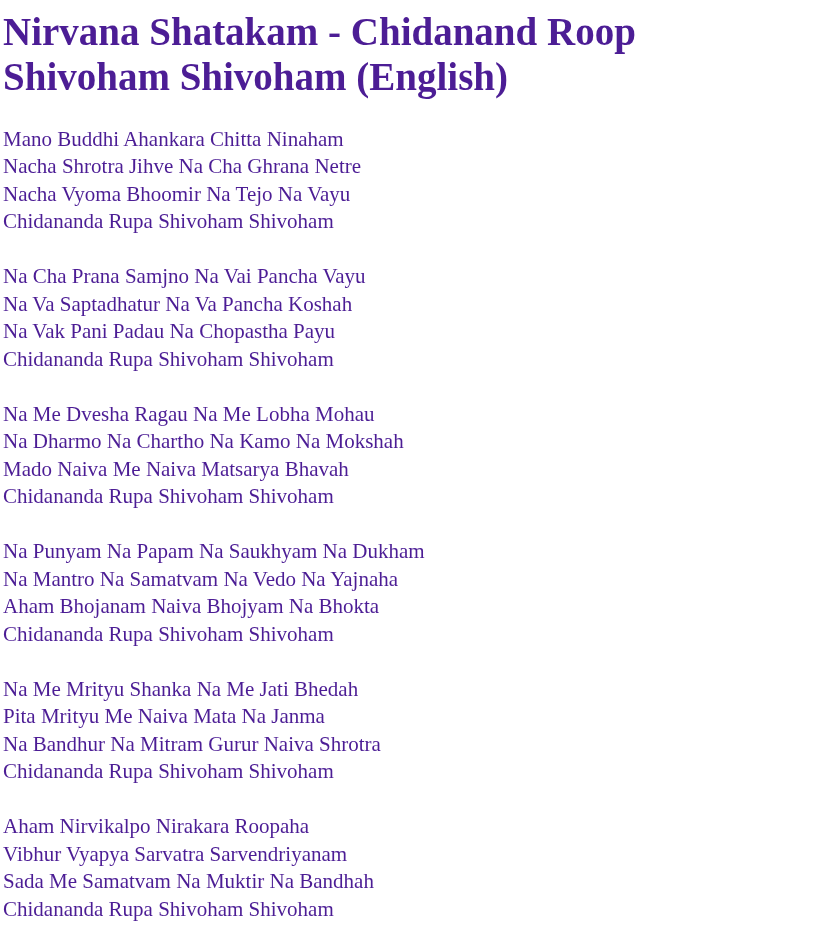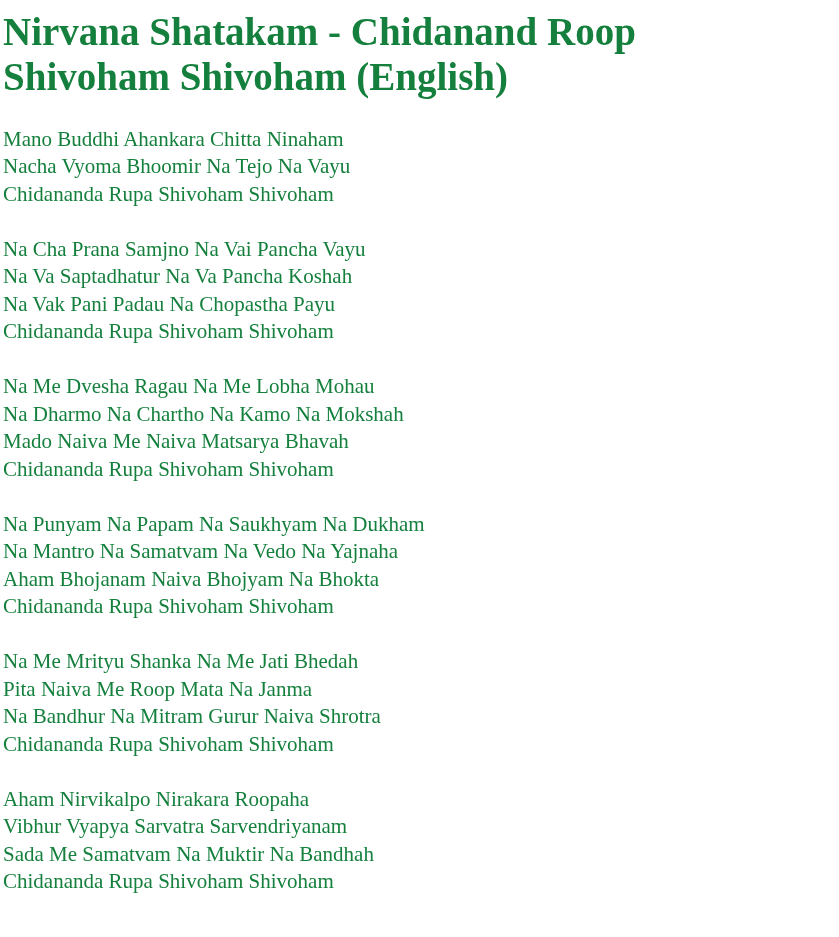--- a/index.html
+++ b/index.html
@@ -5,21 +5,21 @@
   html, body {
     margin: 0;
     padding: 0;
     background: #ffffff;
   }
   .page {
     width: 727px;
     height: 937px;
     box-sizing: border-box;
     background: #ffffff;
-    color: #15803d;
+    color: #4c1d95;
     font-family: "Liberation Serif", serif;
     padding: 10px 4px 0 3px;
     overflow: hidden;
   }
   .page-title {
     font-size: 39px;
     font-weight: bold;
     line-height: 1.15;
     margin: 0 0 26px 0;
     letter-spacing: 0px;
@@ -42,20 +42,21 @@
 <body>
 
 <div class="page">
 
   <h1 class="page-title">Nirvana Shatakam - Chidanand Roop Shivoham Shivoham (English)</h1>
 
   <div class="lyrics">
 
     <div class="verse">
       <div class="verse-line">Mano Buddhi Ahankara Chitta Ninaham</div>
+      <div class="verse-line">Nacha Shrotra Jihve Na Cha Ghrana Netre</div>
       <div class="verse-line">Nacha Vyoma Bhoomir Na Tejo Na Vayu</div>
       <div class="verse-line">Chidananda Rupa Shivoham Shivoham</div>
     </div>
 
     <div class="verse">
       <div class="verse-line">Na Cha Prana Samjno Na Vai Pancha Vayu</div>
       <div class="verse-line">Na Va Saptadhatur Na Va Pancha Koshah</div>
       <div class="verse-line">Na Vak Pani Padau Na Chopastha Payu</div>
       <div class="verse-line">Chidananda Rupa Shivoham Shivoham</div>
     </div>
@@ -69,21 +70,21 @@
 
     <div class="verse">
       <div class="verse-line">Na Punyam Na Papam Na Saukhyam Na Dukham</div>
       <div class="verse-line">Na Mantro Na Samatvam Na Vedo Na Yajnaha</div>
       <div class="verse-line">Aham Bhojanam Naiva Bhojyam Na Bhokta</div>
       <div class="verse-line">Chidananda Rupa Shivoham Shivoham</div>
     </div>
 
     <div class="verse">
       <div class="verse-line">Na Me Mrityu Shanka Na Me Jati Bhedah</div>
-      <div class="verse-line">Pita Naiva Me Roop Mata Na Janma</div>
+      <div class="verse-line">Pita Mrityu Me Naiva Mata Na Janma</div>
       <div class="verse-line">Na Bandhur Na Mitram Gurur Naiva Shrotra</div>
       <div class="verse-line">Chidananda Rupa Shivoham Shivoham</div>
     </div>
 
     <div class="verse">
       <div class="verse-line">Aham Nirvikalpo Nirakara Roopaha</div>
       <div class="verse-line">Vibhur Vyapya Sarvatra Sarvendriyanam</div>
       <div class="verse-line">Sada Me Samatvam Na Muktir Na Bandhah</div>
       <div class="verse-line">Chidananda Rupa Shivoham Shivoham</div>
     </div>

